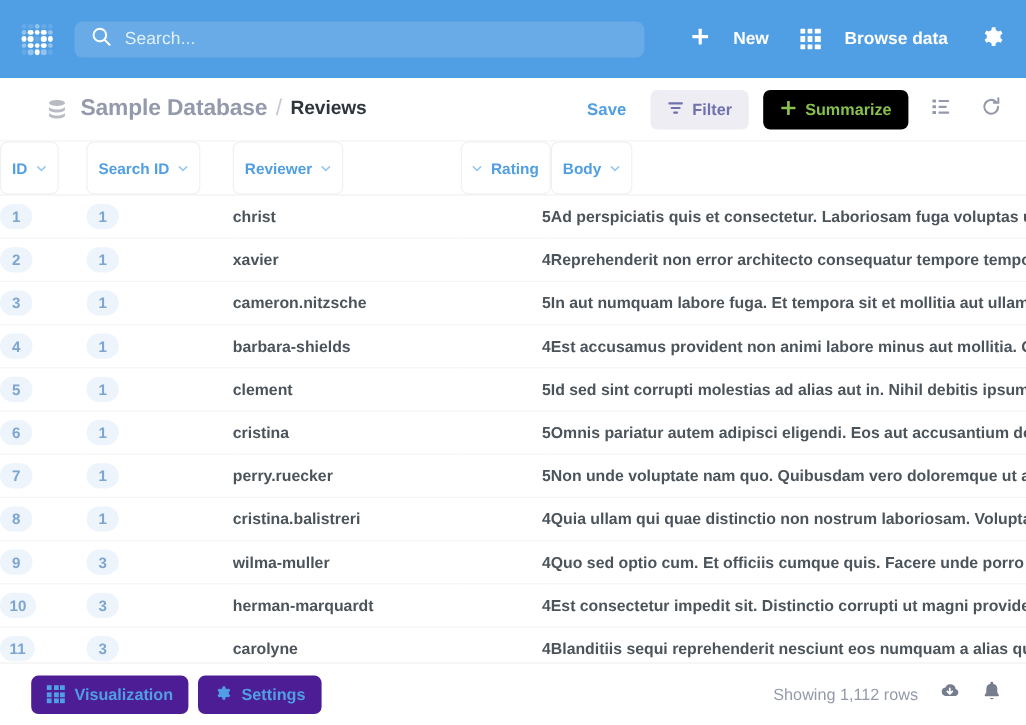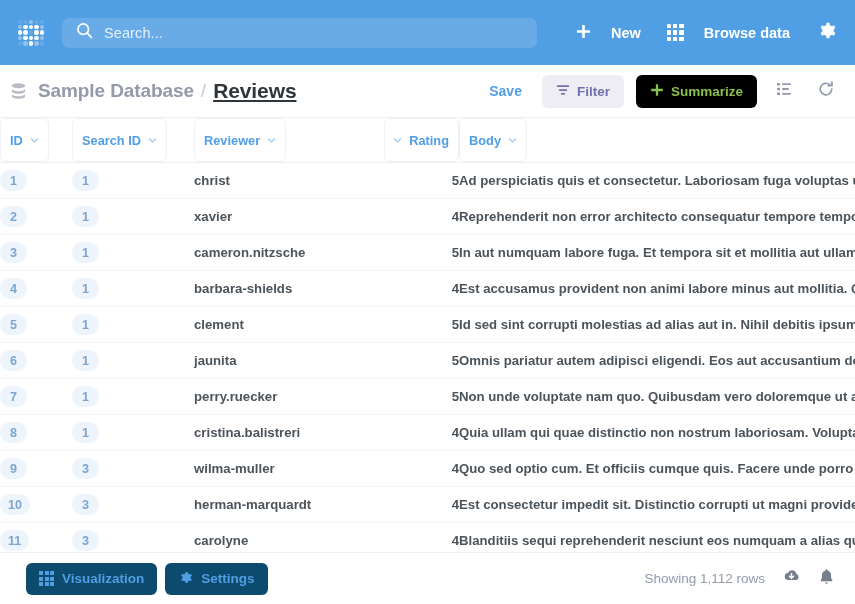--- a/index.html
+++ b/index.html
@@ -72,38 +72,37 @@
   }
   .dotgrid9 i { background:#fff; display:block; border-radius:.5px; }
   .gear-nav { cursor: pointer; display:flex; align-items:center; }
 
   
   .qheader {
     height: 53px;
     background: #ffffff;
     display: flex;
     align-items: center;
-    padding: 0 14px 0 9px;
+    padding: 0 14px 0 38px;
     border-bottom: 1px solid #f0f0f0;
   }
   .db-icon { margin-right: 10px; display: flex; align-items: center; }
   .crumb-db {
     color: #949AAB;
     font-size: 19px;
     font-weight: 700;
     cursor: pointer;
     letter-spacing: -.1px;
   }
   .crumb-sep { color: #c5c9d3; font-size: 19px; margin: 0 7px; font-weight: 400; }
   .crumb-table {
     color: #2E353B;
-    font-size: 21px;
+    font-size: 16px;
     font-weight: 700;
     letter-spacing: -.1px;
-    text-decoration: underline;
   }
   .qheader-actions {
     margin-left: auto;
     display: flex;
     align-items: center;
     gap: 12px;
   }
   .save-link {
     color: #509EE3; font-size: 14px; font-weight: 700; cursor: pointer;
     padding: 0 8px;
@@ -210,21 +209,21 @@
     background: #fff;
     border-top: 1px solid #f0f0f0;
     display: flex;
     align-items: center;
     padding: 0 20px 0 26px;
   }
   .foot-btn {
     display: flex; align-items: center; gap: 8px;
     height: 32px; padding: 0 13px;
     border-radius: 6px;
-    background: #0c4a6e;
+    background: #4c1d95;
     color: #509EE3;
     font-size: 13.5px;
     font-weight: 700;
     cursor: pointer;
     white-space: nowrap;
   }
   .foot-btn + .foot-btn { margin-left: 8px; }
   .foot-right {
     margin-left: auto;
     display: flex;
@@ -482,21 +481,21 @@
         <tr>
           <td class="c-id"><span class="fkpill">5</span></td>
           <td class="c-pid"><span class="fkpill">1</span></td>
           <td class="c-rev">clement</td>
           <td class="c-rating">5</td>
           <td class="c-body">Id sed sint corrupti molestias ad alias aut in. Nihil debitis ipsum odit vel et nemo quia.</td>
         </tr>
         <tr>
           <td class="c-id"><span class="fkpill">6</span></td>
           <td class="c-pid"><span class="fkpill">1</span></td>
-          <td class="c-rev">jaunita</td>
+          <td class="c-rev">cristina</td>
           <td class="c-rating">5</td>
           <td class="c-body">Omnis pariatur autem adipisci eligendi. Eos aut accusantium dolorem eos quia nam iure.</td>
         </tr>
         <tr>
           <td class="c-id"><span class="fkpill">7</span></td>
           <td class="c-pid"><span class="fkpill">1</span></td>
           <td class="c-rev">perry.ruecker</td>
           <td class="c-rating">5</td>
           <td class="c-body">Non unde voluptate nam quo. Quibusdam vero doloremque ut aut repellat eum aliquam.</td>
         </tr>

